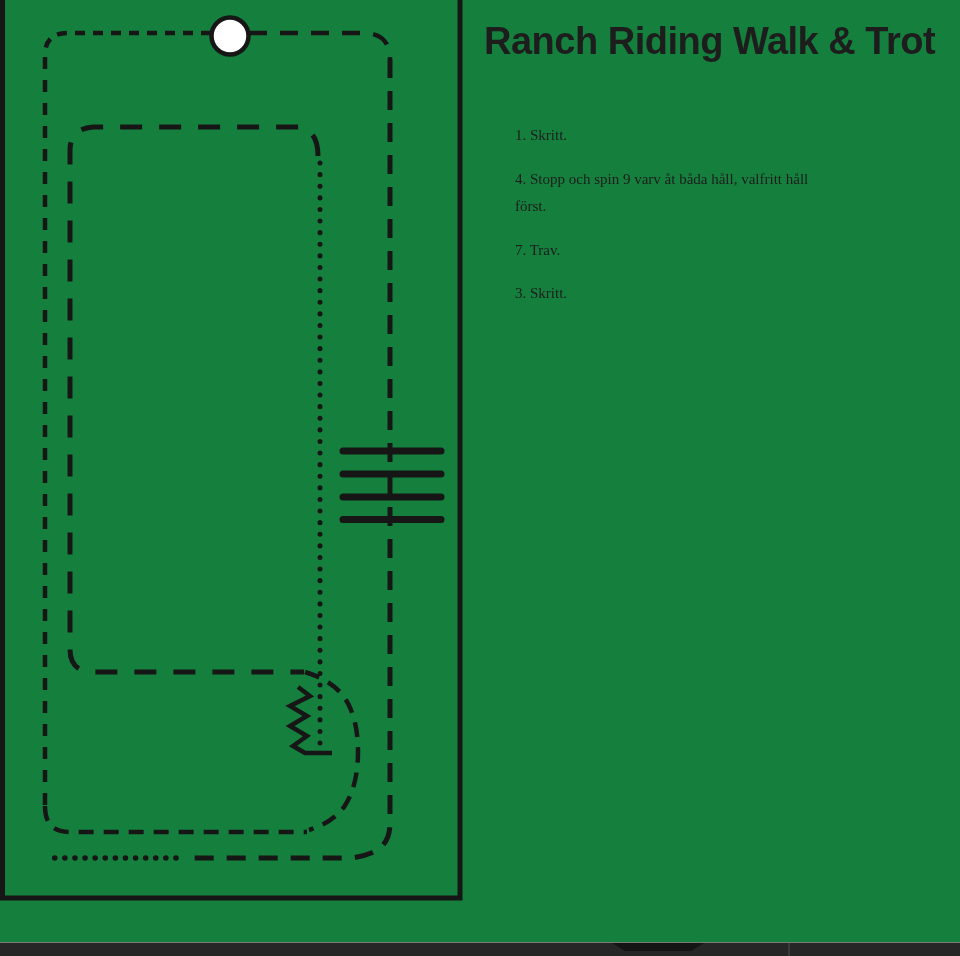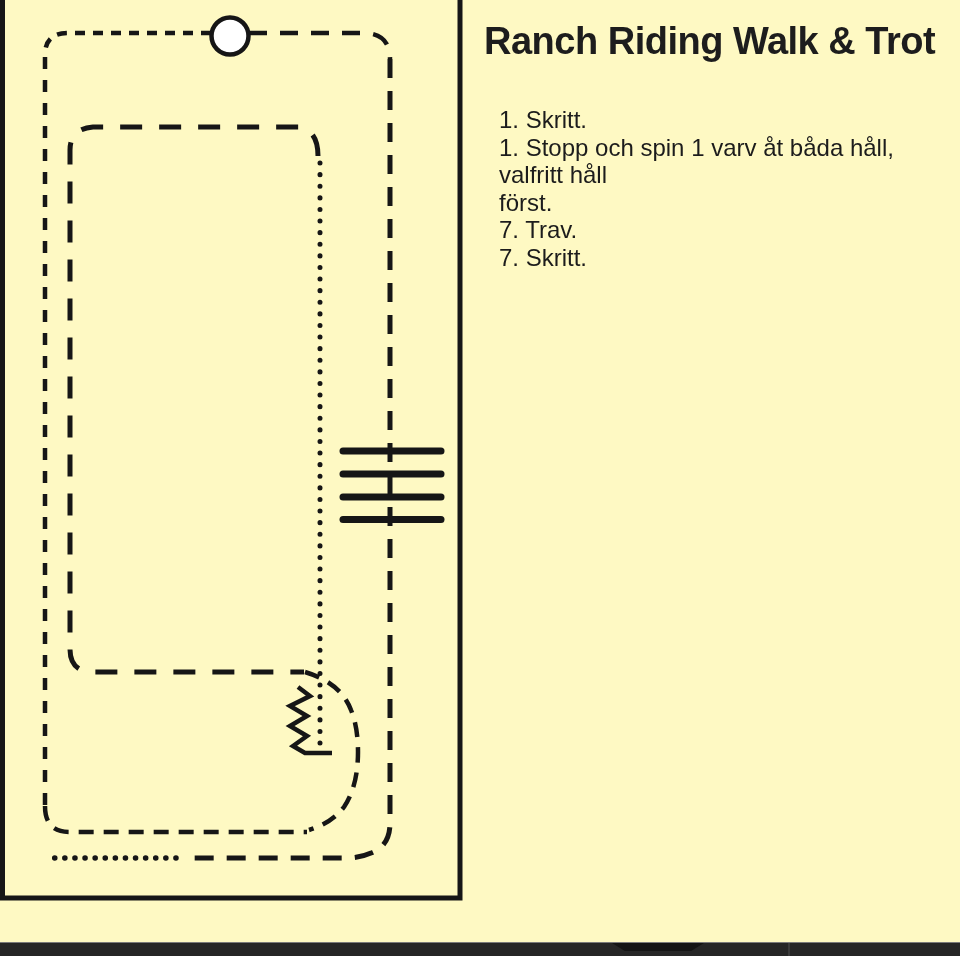--- a/index.html
+++ b/index.html
@@ -1,20 +1,20 @@
 <!DOCTYPE html>
 <html><head>
 <meta charset="utf-8">
 <style>
   html, body { margin: 0; padding: 0; }
   .page {
     position: relative;
     width: 960px;
     height: 956px;
-    background: #fef9c3;
+    background: #15803d;
     overflow: hidden;
     font-family: "Liberation Sans", sans-serif;
   }
   .diagram-panel {
     position: absolute;
     left: 0;
     top: 0;
     width: 470px;
     height: 915px;
   }
@@ -30,25 +30,26 @@
     line-height: 1.15;
     color: #1d1d1d;
   }
   .instructions {
     position: absolute;
     left: 499px;
     top: 106px;
     width: 452px;
   }
   .instruction-item {
-    margin: 0;
-    font-size: 24px;
+    margin: 16px;
+    font-size: 15px;
     line-height: 27.6px;
     color: #1c1c1c;
     white-space: pre-wrap;
+    font-family: Liberation Serif, serif;
   }
   .bottom-bar {
     position: absolute;
     left: 0;
     top: 942px;
     width: 960px;
     height: 14px;
     background: #262626;
     border-top: 1px solid #7a7a7a;
     box-sizing: border-box;
@@ -111,24 +112,24 @@
 
         <path d="M 298 687 L 310 696 L 290 706 L 307 716 L 290 726 L 307 736 L 293 746 L 305 753 H 332" stroke-width="4.5" stroke-linejoin="miter"></path>
       </g>
     </svg>
   </div>
 
   <h1 class="page-title">Ranch Riding Walk &amp; Trot</h1>
 
   <div class="instructions">
     <p class="instruction-item">1. Skritt.</p>
-    <p class="instruction-item">1. Stopp och spin 1 varv åt båda håll, valfritt håll
+    <p class="instruction-item">4. Stopp och spin 9 varv åt båda håll, valfritt håll
 först.</p>
     <p class="instruction-item">7. Trav.</p>
-    <p class="instruction-item">7. Skritt.</p>
+    <p class="instruction-item">3. Skritt.</p>
   </div>
 
   <div class="bottom-bar">
     <div class="bar-notch"></div>
     <div class="bar-seam"></div>
   </div>
 
 </div>
 
 </body></html>

